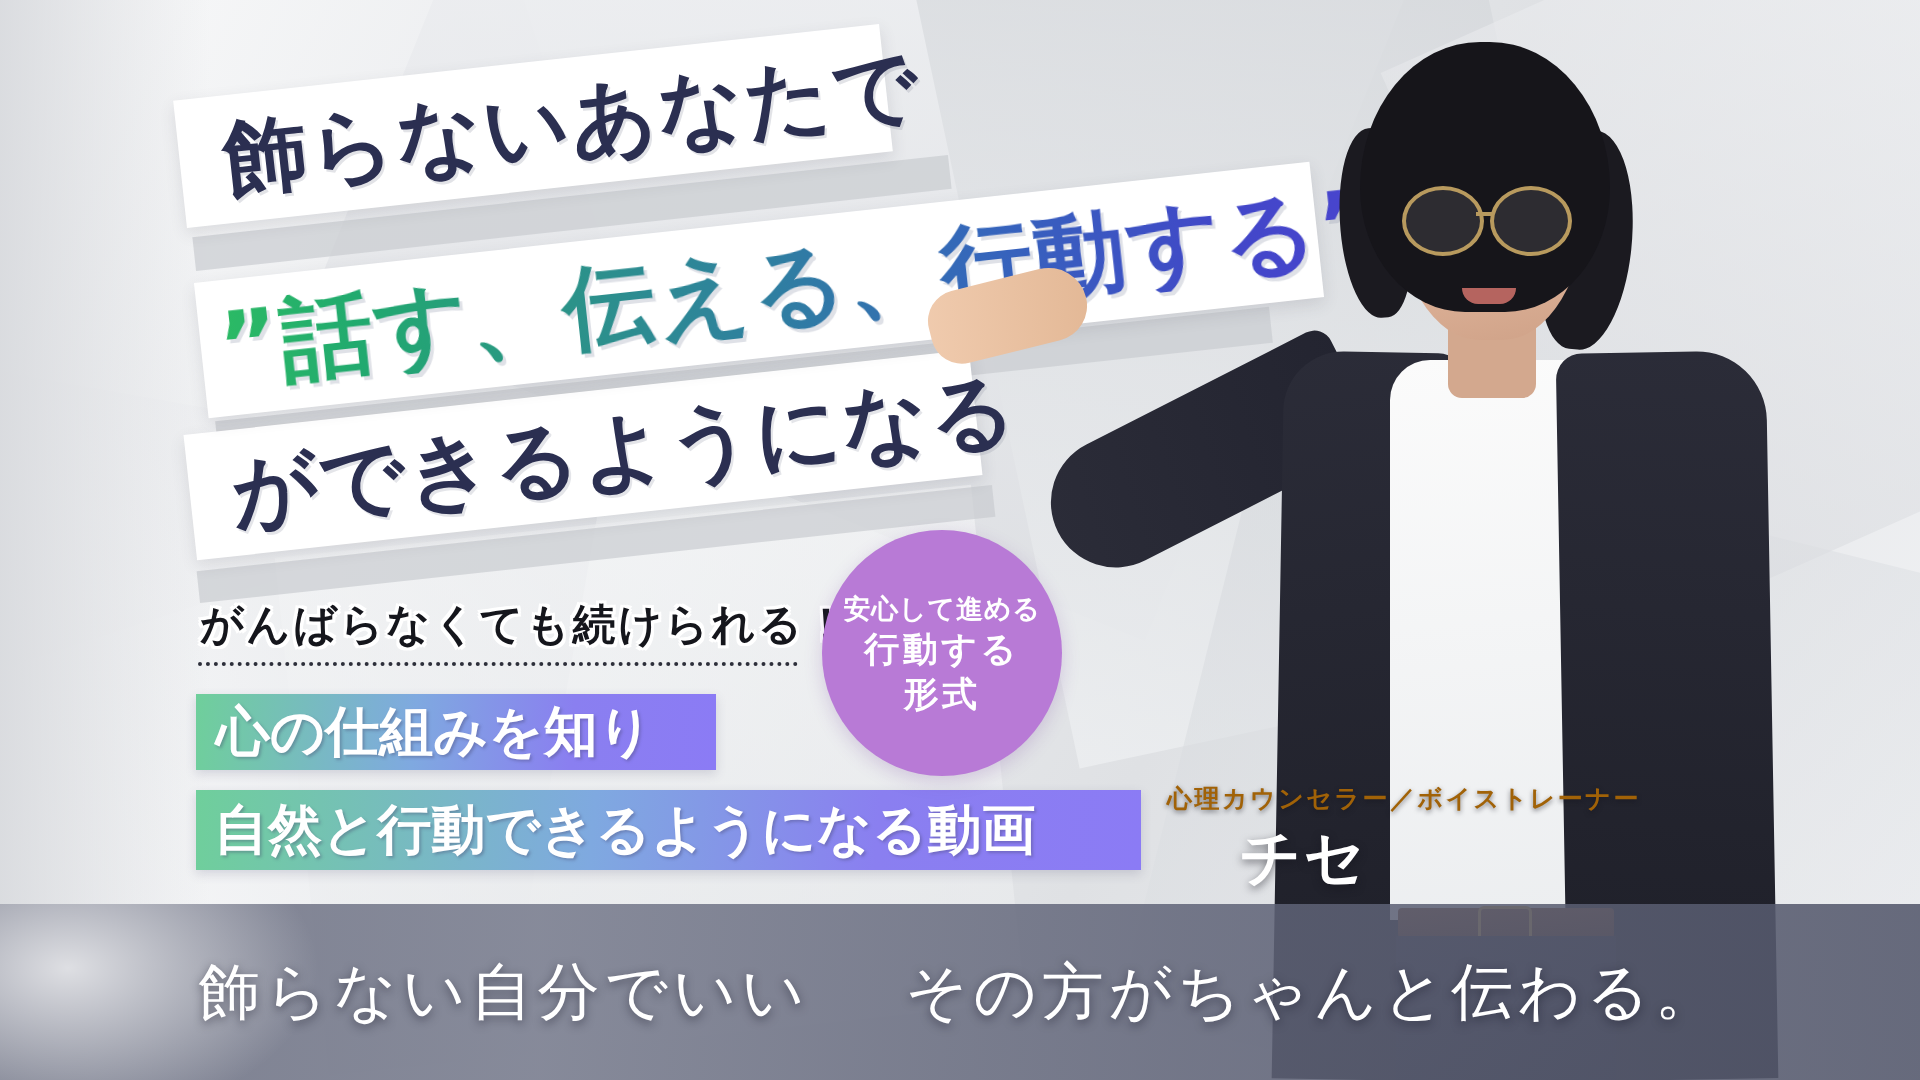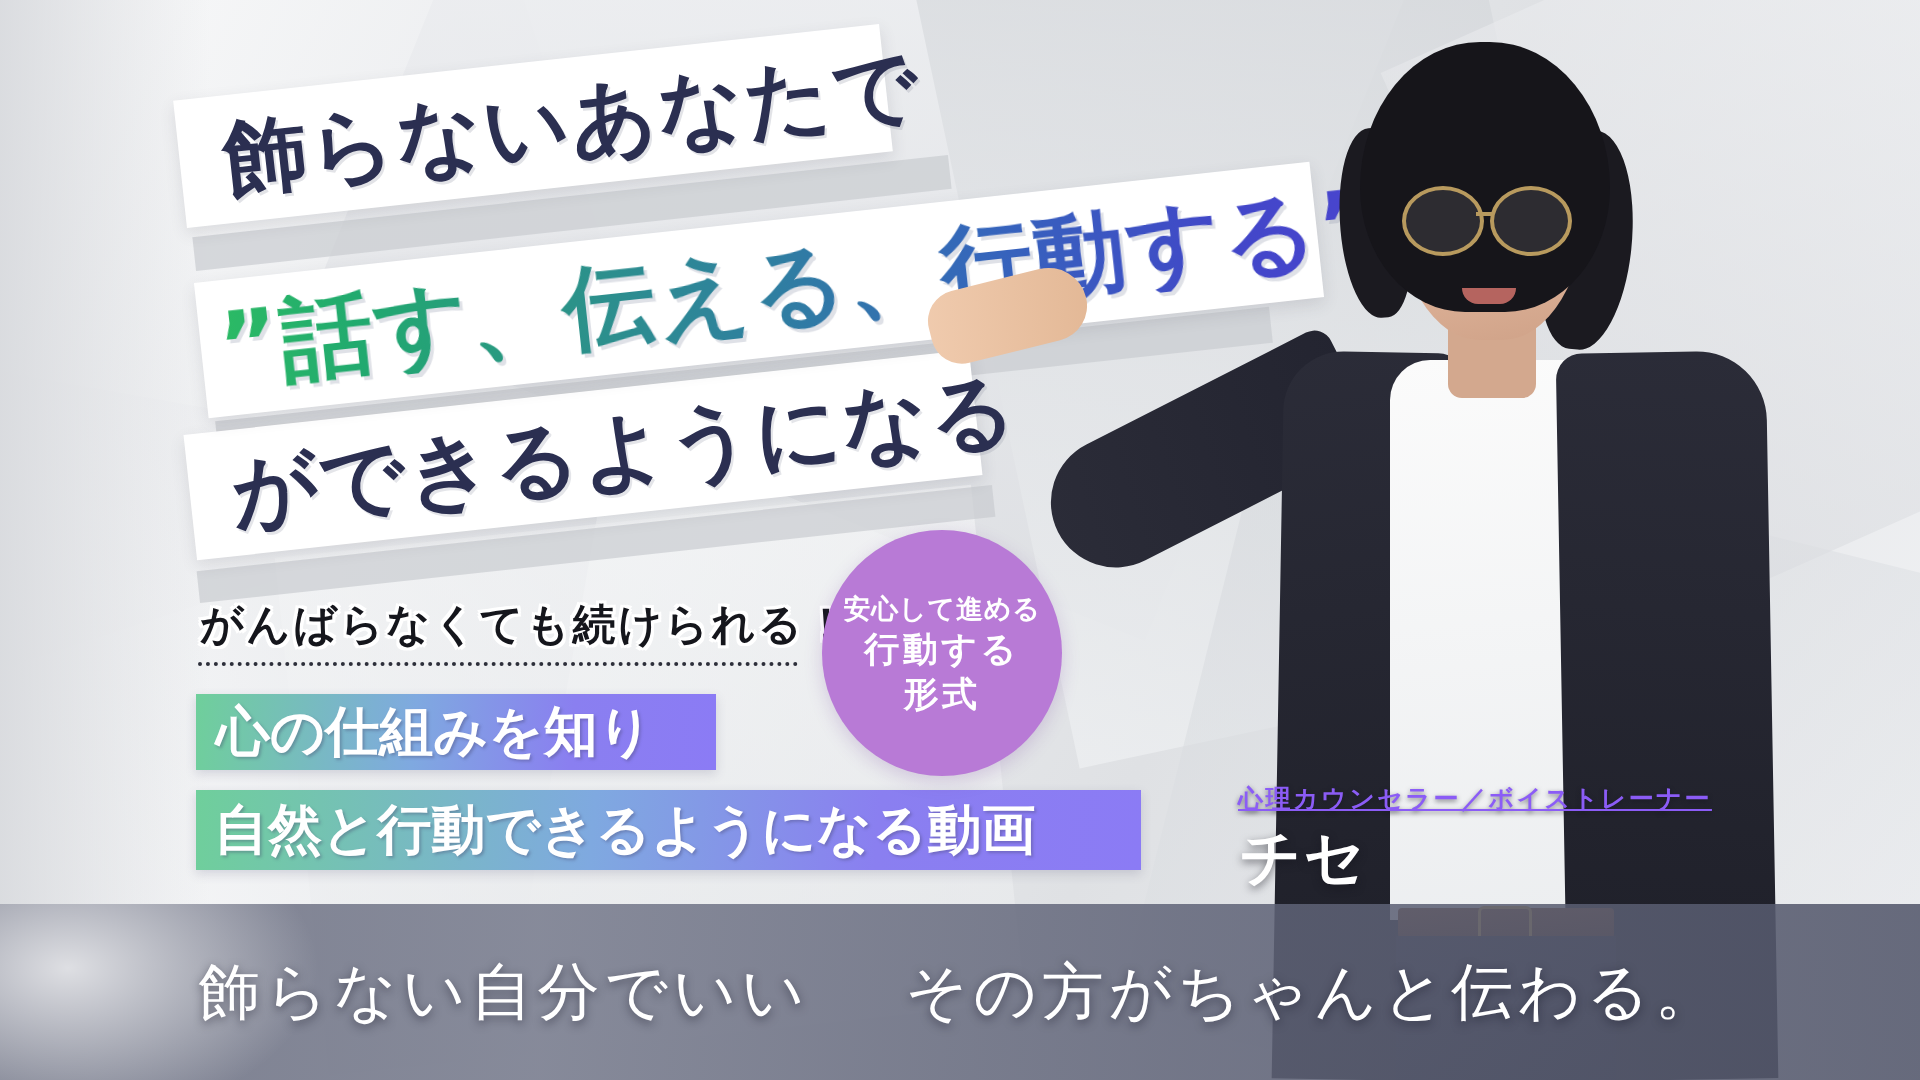--- a/index.html
+++ b/index.html
@@ -338,29 +338,28 @@
   }
   .p-pants {
     position: absolute;
     left: 206px; top: 936px; width: 220px; height: 144px;
     background: linear-gradient(180deg, #262838 0%, #1a1c29 100%);
   }
 
   
   .credit-role {
     position: absolute;
-    left: 1238px; top: 782px;
+    left: 1167px; top: 782px;
     font-size: 25px;
     font-weight: 700;
-    color: #8b5cf6;
+    color: #a16207;
     letter-spacing: .10em;
     white-space: nowrap;
     z-index: 16;
     text-shadow: 0 2px 5px rgba(20,20,30,.55);
-    text-decoration: underline;
   }
   .credit-name {
     position: absolute;
     left: 1240px; top: 818px;
     font-size: 60px;
     font-weight: 900;
     color: #ffffff;
     letter-spacing: .04em;
     white-space: nowrap;
     z-index: 16;

